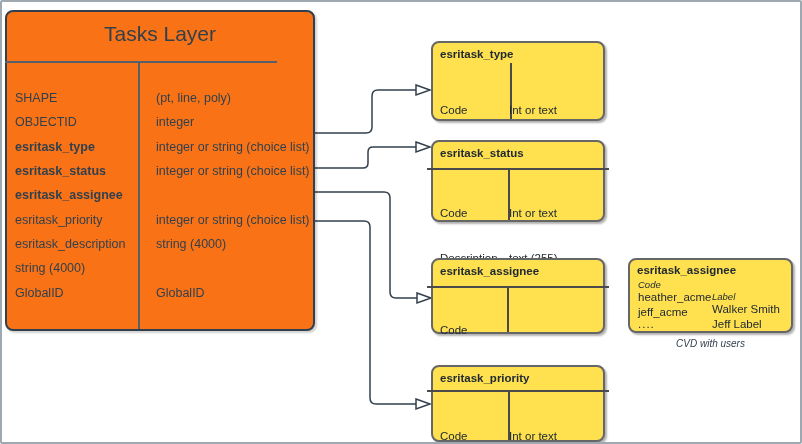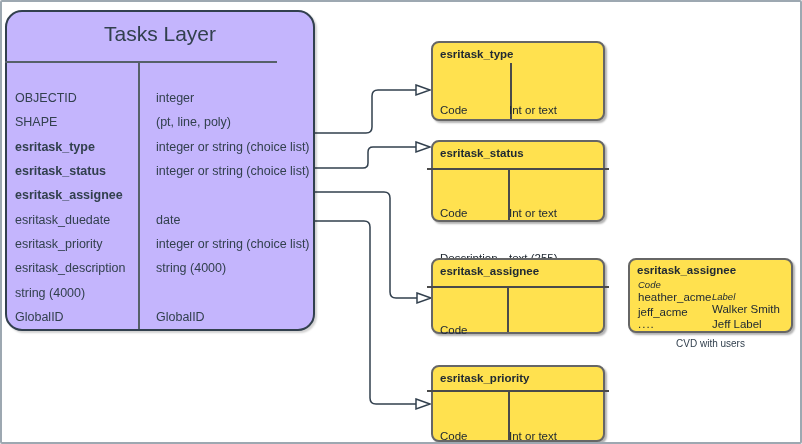--- a/index.html
+++ b/index.html
@@ -15,21 +15,21 @@
   body{font-family:"Liberation Sans","DejaVu Sans",sans-serif;}
   .frame{
     position:relative;width:802px;height:444px;box-sizing:border-box;
     border:2px solid var(--frame-border);border-radius:2px;background:#fff;overflow:hidden;
   }
   .stage{position:absolute;left:0;top:0;width:798px;height:440px;}
 
   
   .maintable{
     position:absolute;left:3px;top:8px;width:310px;height:321px;box-sizing:border-box;
-    background:#c4b5fd;border:2px solid var(--ink);border-radius:17px;
+    background:#f97316;border:2px solid var(--ink);border-radius:8px;
     box-shadow:2px 2px 2px rgba(0,0,0,0.18);color:var(--ink);
   }
   .maintable .ttl{position:absolute;left:0;right:0;top:10px;text-align:center;font-size:21px;}
   .maintable .ttl-div{position:absolute;left:-2px;top:49px;width:272px;height:0;border-top:2px solid var(--divider);}
   .maintable .col-div{position:absolute;left:131px;top:49px;bottom:0;width:0;border-left:2px solid var(--divider);}
   .rows{position:absolute;left:0;right:2px;top:74px;}
   .trow{height:24.3px;display:flex;align-items:center;font-size:12.5px;}
   .trow .f{width:141px;padding-left:8px;box-sizing:border-box;white-space:nowrap;}
   .trow .t{padding-left:8px;white-space:nowrap;}
   .trow.bold .f{font-weight:bold;}
@@ -74,21 +74,21 @@
   }
   .cvdbox .btitle{position:absolute;left:7px;top:4px;font-weight:bold;white-space:nowrap;}
   .cvdbox .colhdr{position:absolute;top:19px;font-size:9.5px;font-style:italic;}
   .cvdbox .c1{left:8px;}
   .cvdbox .c2{left:82px;margin-top:12px;}
   .cvdbox .r1{position:absolute;top:31px;white-space:nowrap;}
   .cvdbox .r2{position:absolute;top:46px;white-space:nowrap;text-align:right;}
   .cvdbox .dots{position:absolute;left:8px;top:58px;letter-spacing:1px;}
   .cvd-caption{
     position:absolute;left:626px;top:336px;width:165px;text-align:center;
-    font-size:10px;color:var(--ink);
+    font-size:10px;font-style:italic;color:var(--ink);
   }
 
   svg.connectors{position:absolute;left:0;top:0;pointer-events:none;}
   svg .wire{fill:none;stroke:var(--ink);stroke-width:1.5;}
   svg .head{fill:#fff;stroke:var(--ink);stroke-width:1.5;stroke-linejoin:miter;}
 </style>
 </head>
 <body>
 
 <div class="frame">
@@ -104,41 +104,37 @@
       <path class="wire" d="M313,219 H362 Q368,219 368,225 V396 Q368,402 374,402 H414"></path>
       <polygon class="head" points="414,397 428,402 414,407"></polygon>
     </svg>
 
     <div class="maintable">
       <div class="ttl">Tasks Layer</div>
       <div class="ttl-div"></div>
       <div class="col-div"></div>
       <div class="rows">
         <div class="trow">
+            <span class="f">SHAPE</span>
+            <span class="t">(pt, line, poly)</span>
+          </div>
+        <div class="trow">
             <span class="f">OBJECTID</span>
             <span class="t">integer</span>
-          </div>
-        <div class="trow">
-            <span class="f">SHAPE</span>
-            <span class="t">(pt, line, poly)</span>
           </div>
         <div class="trow bold">
             <span class="f">esritask_type</span>
             <span class="t">integer or string (choice list)</span>
           </div>
         <div class="trow bold">
             <span class="f">esritask_status</span>
             <span class="t">integer or string (choice list)</span>
           </div>
         <div class="trow bold">
             <span class="f">esritask_assignee</span>
-          </div>
-        <div class="trow">
-            <span class="f">esritask_duedate</span>
-            <span class="t">date</span>
           </div>
         <div class="trow">
             <span class="f">esritask_priority</span>
             <span class="t">integer or string (choice list)</span>
           </div>
         <div class="trow">
             <span class="f">esritask_description</span>
             <span class="t">string (4000)</span>
           </div>
         <div class="trow">

